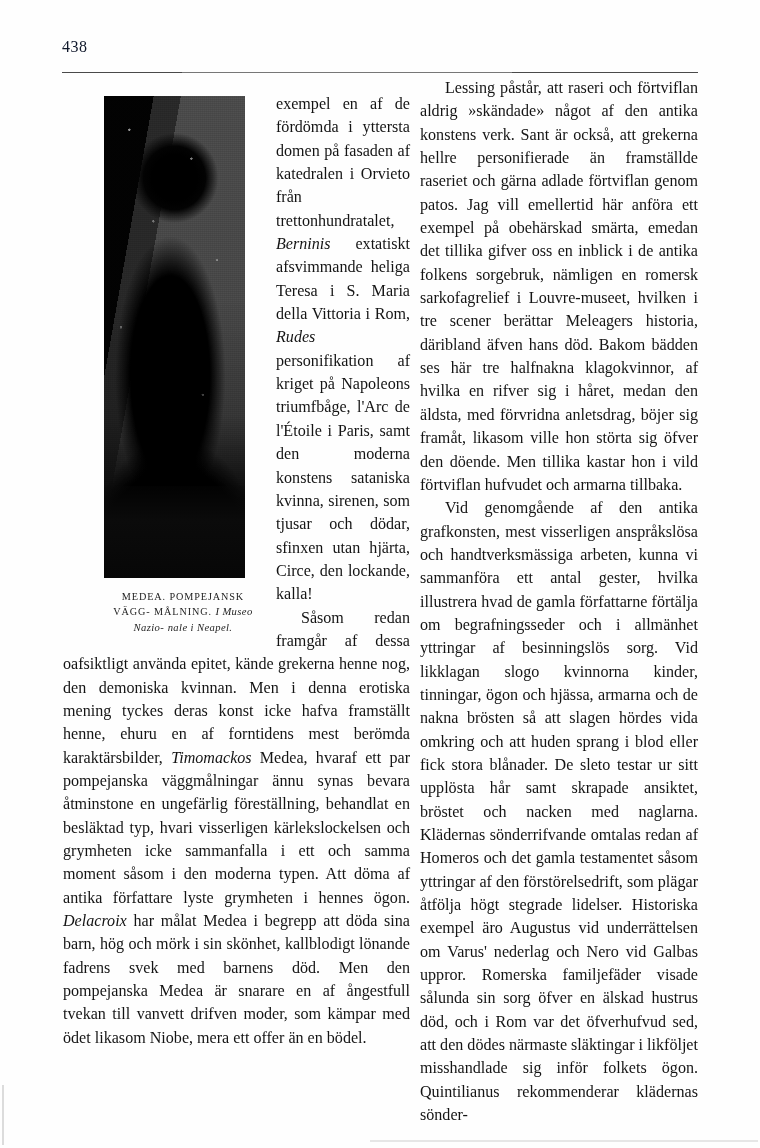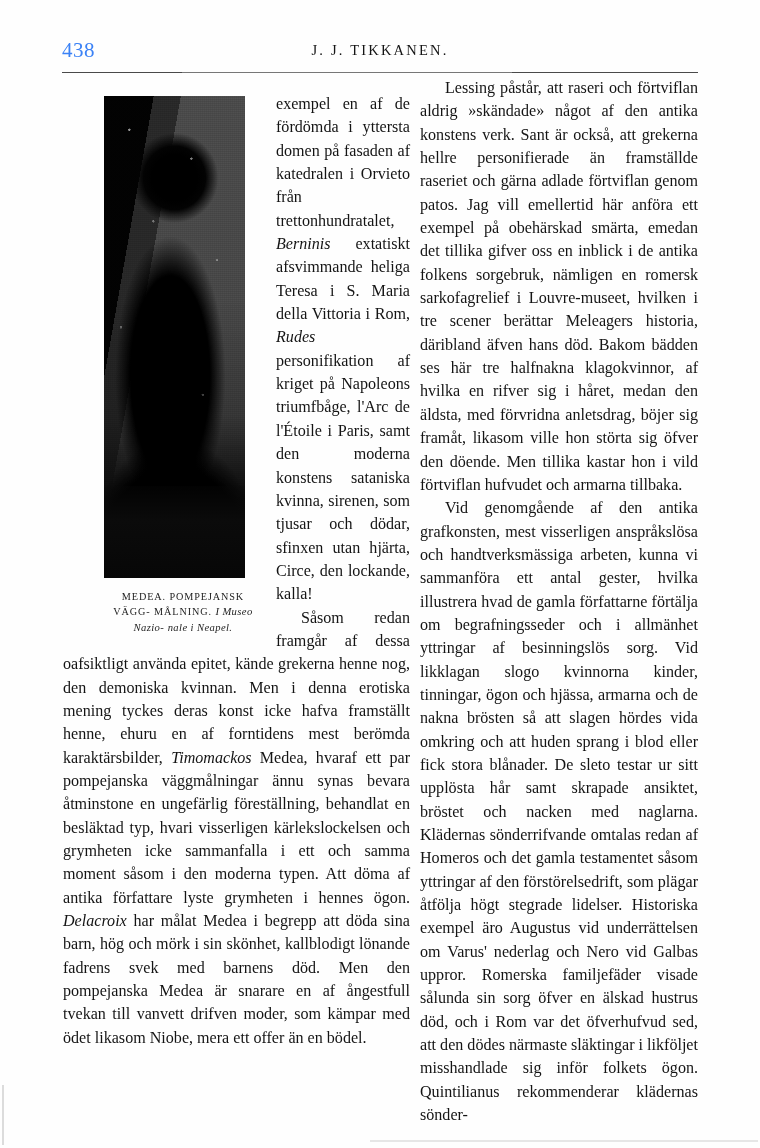--- a/index.html
+++ b/index.html
@@ -29,23 +29,23 @@
     position: absolute;
     left: 62px;
     top: 38px;
     width: 636px;
     height: 30px;
   }
   .folio {
     position: absolute;
     left: 0;
     top: 0;
-    font-size: 21px;
+    font-size: 16px;
     letter-spacing: 0.5px;
-    color: #3b82f6;
+    color: #0f172a;
   }
   .runtitle {
     position: absolute;
     left: 0;
     top: 4px;
     width: 636px;
     text-align: center;
     font-size: 14.5px;
     letter-spacing: 2.2px;
     color: #151515;
@@ -170,21 +170,20 @@
     opacity: 0.5;
   }
 </style>
 </head>
 <body>
 
 <div class="page">
 
   <div class="runhead">
     <span class="folio">438</span>
-    <span class="runtitle">J. J. TIKKANEN.</span>
   </div>
   <div class="headrule"></div>
 
   <div class="col-left">
 
     <div class="figure">
       <div class="figure-image">
         <div class="plate"></div>
         <div class="plate-grain"></div>
         <div class="plate-dark-base"></div>

